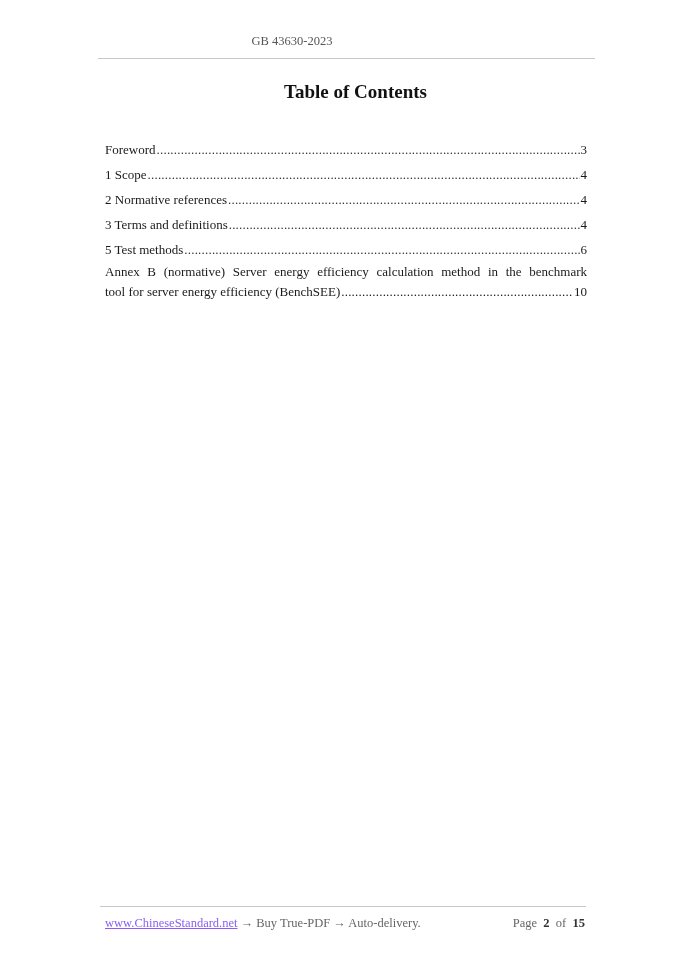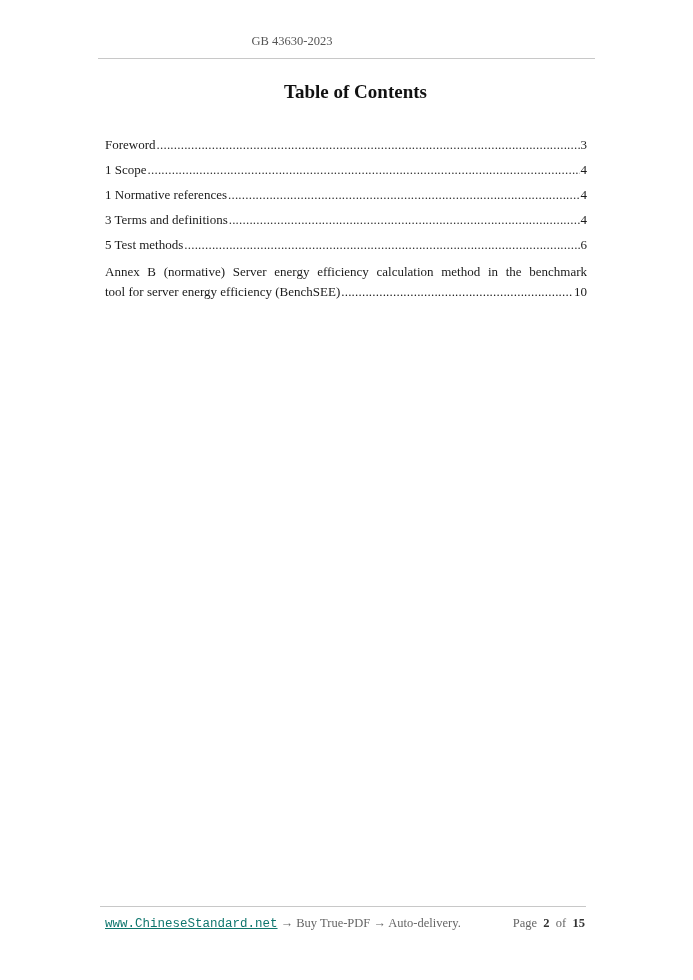--- a/index.html
+++ b/index.html
@@ -4,34 +4,34 @@
 <style>
   html, body { margin:0; padding:0; background:#ffffff; }
   body { width:693px; height:980px; position:relative; overflow:hidden;
          font-family:"Liberation Serif", serif; color:#1a1a1a; }
   .header-text { position:absolute; top:34px; left:0; width:584px; text-align:center;
                  font-size:12.5px; color:#555; }
   .header-rule { position:absolute; top:58px; left:98px; width:497px; height:1px; background:#c8c8c8; }
   .title { position:absolute; top:81px; left:0; width:693px; text-align:center;
            font-size:19px; font-weight:bold; color:#111;padding-left:9px; }
   .toc { position:absolute; top:137px; left:105px; width:482px; font-size:13px; }
-  .toc-row { display:flex; align-items:flex-start; height:25px; line-height:16px; white-space:nowrap; }
+  .toc-row { display:flex; align-items:center; height:25px; line-height:16px; white-space:nowrap; }
   .toc-row .label { flex:0 0 auto; }
   .toc-row .dots { flex:1 1 auto; overflow:hidden; margin:0 1px; color:#333; }
   .toc-row .dots::after { content:"........................................................................................................................................................................................................................"; letter-spacing:0.2px; }
   .toc-row .page { flex:0 0 auto; }
   .toc-multi { height:47px; }
   .toc-multi .line1 { text-align:justify; text-align-last:justify; line-height:20px; }
   .toc-multi .line2 { display:flex; align-items:center; line-height:20px; white-space:nowrap; }
   .toc-multi .line2 .dots { flex:1 1 auto; overflow:hidden; margin:0 1px; }
   .toc-multi .line2 .dots::after { content:"........................................................................................................................................................................................................................"; letter-spacing:0.2px; }
   .footer-rule { position:absolute; top:906px; left:100px; width:486px; height:1px; background:#c8c8c8; }
   .footer { position:absolute; top:916px; left:105px; width:480px; font-size:12.5px; color:#666;
             display:flex; justify-content:space-between; }
-  .footer a { color:#0f766e; text-decoration:underline;font-family:Liberation Mono, monospace; }
+  .footer a { color:#8b5cf6; text-decoration:underline; }
   .footer b { color:#333; }
 </style>
 </head>
 <body>
 
 <div class="header-text">GB 43630-2023</div>
 <div class="header-rule"></div>
 
 <div class="title">Table of Contents</div>
 
@@ -40,21 +40,21 @@
     <span class="label">Foreword</span>
     <span class="dots"></span>
     <span class="page">3</span>
   </div>
   <div class="toc-row">
     <span class="label">1 Scope</span>
     <span class="dots"></span>
     <span class="page">4</span>
   </div>
   <div class="toc-row">
-    <span class="label">1 Normative references</span>
+    <span class="label">2 Normative references</span>
     <span class="dots"></span>
     <span class="page">4</span>
   </div>
   <div class="toc-row">
     <span class="label">3 Terms and definitions</span>
     <span class="dots"></span>
     <span class="page">4</span>
   </div>
   <div class="toc-row">
     <span class="label">5 Test methods</span>

